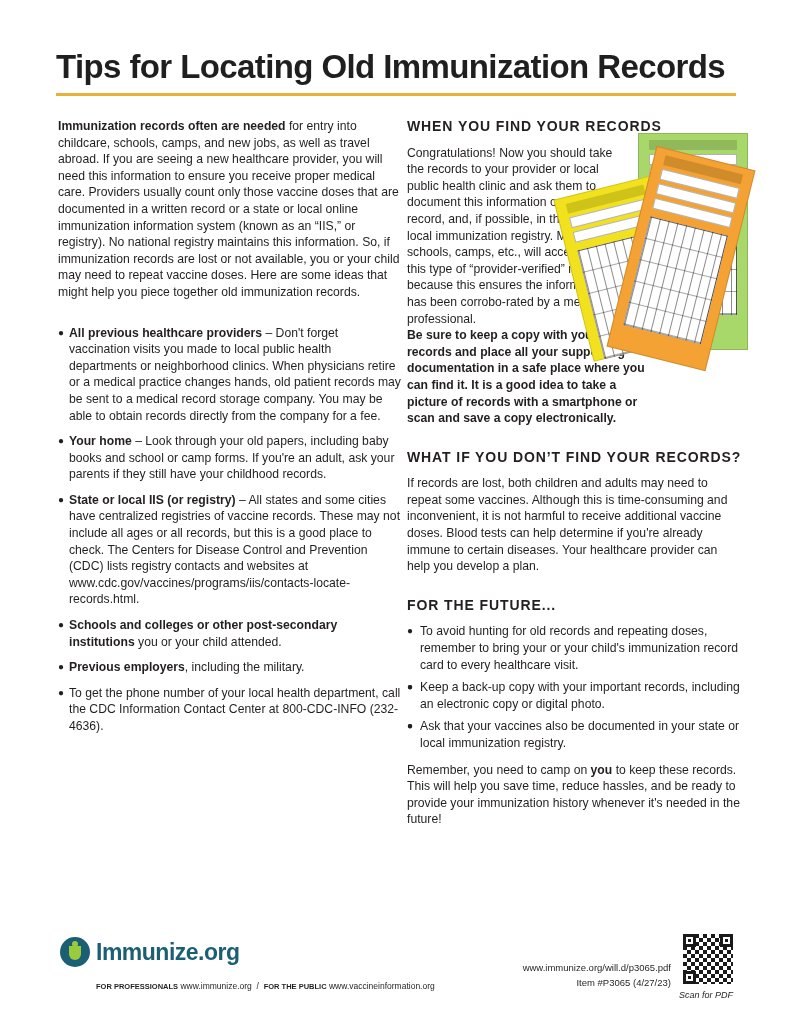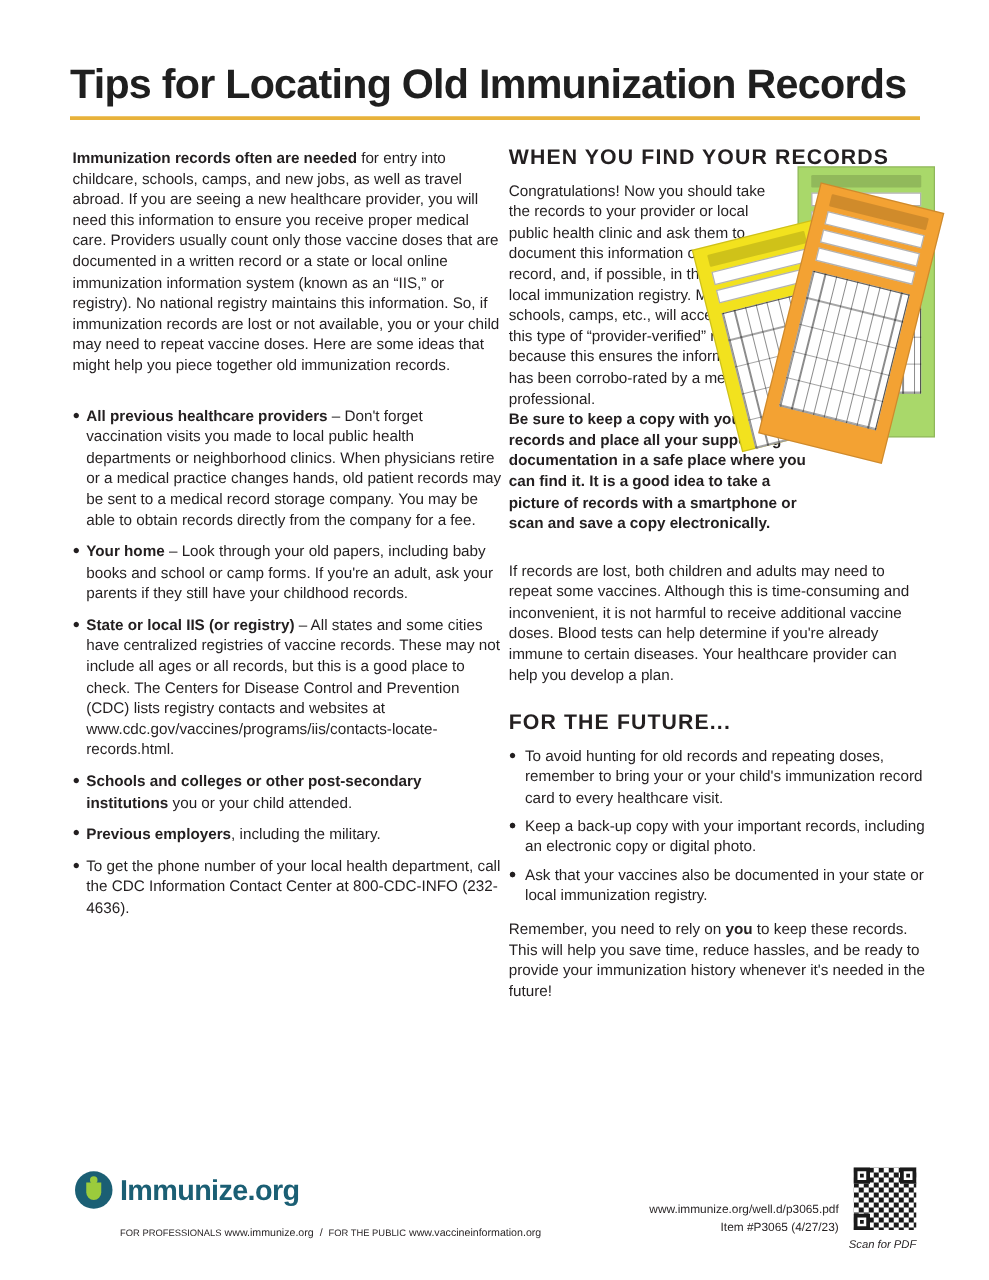--- a/index.html
+++ b/index.html
@@ -6,21 +6,21 @@
   body { width: 791px; height: 1024px; position: relative; overflow: hidden;
          font-family: "Liberation Sans", "DejaVu Sans", sans-serif; color: #231f20; }
   .title { position: absolute; left: 56px; top: 48px; font-size: 33px; font-weight: bold;
            letter-spacing: -0.6px; color: #1f1f1f; margin: 0; white-space: nowrap; }
   .rule { position: absolute; left: 56px; top: 93px; width: 680px; height: 3px; background: #e8b23a; }
   .col { position: absolute; top: 118px; font-size: 12.2px; line-height: 16.6px; }
   .col-left { left: 58px; width: 343px; }
   .col-right { left: 407px; width: 336px; }
   p { margin: 0; }
   .intro { margin-bottom: 24px; }
-  .sec-head { font-weight: bold; font-size: 17px; letter-spacing: 0.9px; margin: 0 0 10px 0;
+  .sec-head { font-weight: bold; font-size: 14px; letter-spacing: 0.9px; margin: 0 0 10px 0;
               text-transform: uppercase; font-variant: small-caps; }
   ul { list-style: none; margin: 0; padding: 0; }
   li { position: relative; padding-left: 11px; margin-bottom: 9px; }
   li .bullet { position: absolute; left: 0; top: 0; font-size: 10px; }
   b, .bold { font-weight: bold; }
   .right-find { position: relative; }
   .find-text { width: 215px; }
   .find-text.wide { width: 336px; }
   .cards { position: absolute; left: 163px; top: 15px; width: 180px; height: 228px; }
   .card { position: absolute; border: 1px solid rgba(0,0,0,0.15); }
@@ -38,21 +38,21 @@
   .future-sec li { padding-left: 13px; margin-bottom: 6px; }
   .remember { margin-top: 10px; }
   .footer-logo { position: absolute; left: 60px; top: 937px; display: flex; align-items: center; text-align: center; }
   .logo-mark { width: 30px; height: 30px; border-radius: 50%; background: #1b5f74; position: relative; }
   .logo-mark::before { content: ""; position: absolute; left: 9px; top: 9px; width: 12px; height: 14px;
        background: #9bcb3c; border-radius: 0 0 7px 7px; }
   .logo-mark::after { content: ""; position: absolute; left: 12px; top: 4px; width: 6px; height: 6px;
        background: #9bcb3c; border-radius: 50%; }
   .logo-text { font-size: 23px; font-weight: bold; color: #1b5f74; margin-left: 6px; letter-spacing: -0.5px; }
   .footer-links { position: absolute; left: 96px; top: 981px; font-size: 8.5px; color: #231f20; white-space: nowrap; }
-  .footer-links .lab { font-weight: normal; font-size: 7.5px; }
+  .footer-links .lab { font-weight: bold; font-size: 7.5px; }
   .footer-right { position: absolute; right: 120px; top: 960px; text-align: right; font-size: 9.5px; line-height: 15px; }
   .qr { position: absolute; left: 683px; top: 934px; width: 50px; height: 50px;
         background:
           radial-gradient(circle, transparent 0, transparent 0) ,
           repeating-conic-gradient(#1a1a1a 0 25%, #fff 0 50%) 0 0/8px 8px; }
   .qr .finder { position: absolute; width: 13px; height: 13px; border: 3px solid #1a1a1a; background: #fff; box-sizing: border-box; }
   .qr .finder::after { content: ""; position: absolute; left: 2px; top: 2px; width: 3px; height: 3px; background: #1a1a1a; }
   .qr-caption { position: absolute; left: 679px; top: 990px; font-size: 9px; font-style: italic; }
 </style>
 </head>
@@ -97,52 +97,53 @@
           <div class="fld"></div>
           <div class="fld"></div>
           <div class="grid"></div>
       </div>
     </div>
     <p class="find-text">Congratulations! Now you should take the records to your provider or local public health clinic and ask them to document this information on an official record, and, if possible, in the state or local immunization registry. Many schools, camps, etc., will accept only this type of “provider-verified” record because this ensures the information has been corrobo-rated by a medical professional.</p>
     <p class="find-text wide bold" style="width:250px">Be sure to keep a copy with your home records and place all your supporting documentation in a safe place where you can find it. It is a good idea to take a picture of records with a smartphone or scan and save a copy electronically.</p>
   </div>
 
   <div class="what-sec">
+    <div class="sec-head">What if you don’t find your records?</div>
     <p>If records are lost, both children and adults may need to repeat some vaccines. Although this is time-consuming and inconvenient, it is not harmful to receive additional vaccine doses. Blood tests can help determine if you're already immune to certain diseases. Your healthcare provider can help you develop a plan.</p>
   </div>
 
   <div class="future-sec">
     <div class="sec-head">For the future...</div>
     <ul>
       <li><span class="bullet">●</span><span>To avoid hunting for old records and repeating doses, remember to bring your or your child's immunization record card to every healthcare visit.</span></li>
       <li><span class="bullet">●</span></li>
       <li><span class="bullet">●</span><span>Keep a back-up copy with your important records, including an electronic copy or digital photo.</span></li>
       <li><span class="bullet">●</span></li>
       <li><span class="bullet">●</span><span>Ask that your vaccines also be documented in your state or local immunization registry.</span></li>
     </ul>
   </div>
 
-  <p class="remember"><span>Remember, you need to rely on </span><b>you</b><span> to keep these records. This will help you save time, reduce hassles, and be ready to provide your immunization history whenever it's needed in the future!</span></p>
+  <p class="remember"><span>Remember, you need to camp on </span><b>you</b><span> to keep these records. This will help you save time, reduce hassles, and be ready to provide your immunization history whenever it's needed in the future!</span></p>
 </div>
 
 <div class="footer-logo">
   <div class="logo-mark"></div>
   <span class="logo-text">Immunize.org</span>
 </div>
 
 <div class="footer-links">
   <span class="lab">FOR PROFESSIONALS</span>
   <span>www.immunize.org</span>
   &nbsp;<span>/</span>&nbsp;
   <span class="lab">FOR THE PUBLIC</span>
   <span>www.vaccineinformation.org</span>
 </div>
 
 <div class="footer-right">
-  <div>www.immunize.org/well.d/p3065.pdf</div>
+  <div>www.immunize.org/will.d/p3065.pdf</div>
   <div>Item #P3065 (4/27/23)</div>
 </div>
 
 <div class="qr">
   <div class="finder" style="left:0;top:0"></div>
   <div class="finder" style="right:0;top:0"></div>
   <div class="finder" style="left:0;bottom:0"></div>
 </div>
 <div class="qr-caption">Scan for PDF</div>
 

